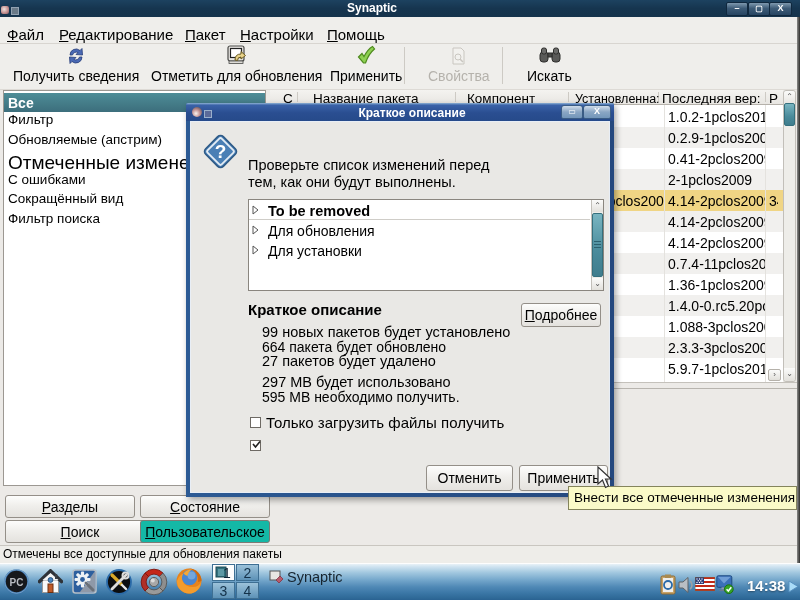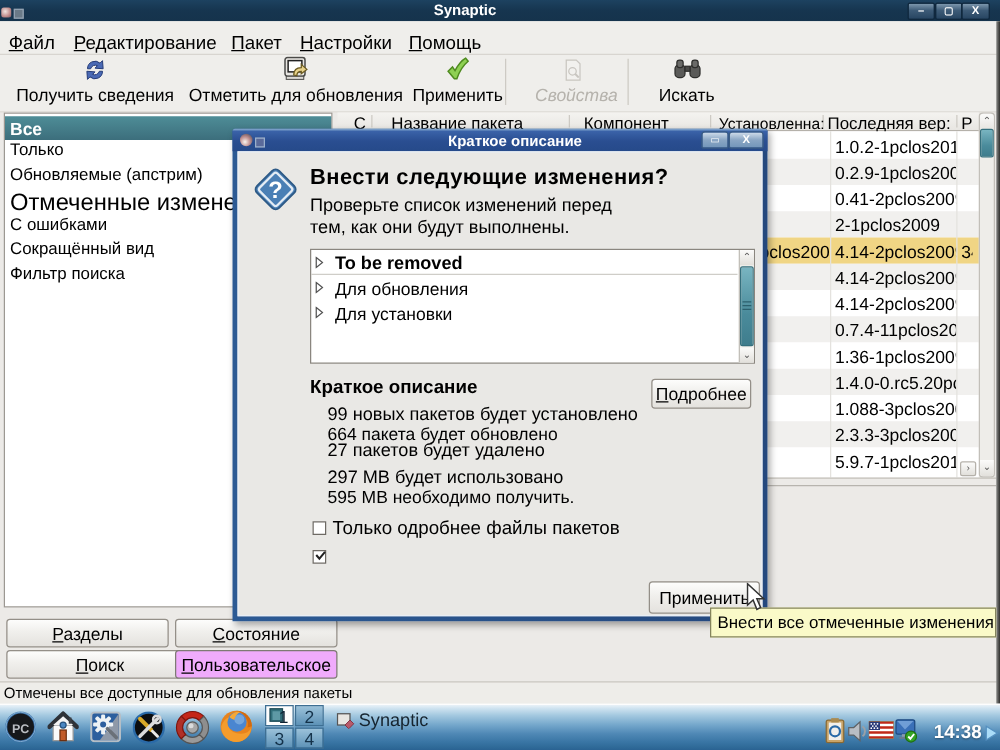--- a/index.html
+++ b/index.html
@@ -37,29 +37,29 @@
 <div class="a" id="ic-refresh" style="left:68px;top:47px;width:17px;height:17px;"></div>
 <div class="a txt" style="left:13px;top:68px;font-size:14px;">Получить сведения</div>
 
 <div class="a" id="ic-mark" style="left:227px;top:46px;width:18px;height:18px;"></div>
 <div class="a txt" style="left:151px;top:68px;font-size:14px;">Отметить для обновления</div>
 
 <div class="a" id="ic-apply" style="left:356px;top:45px;width:20px;height:20px;"></div>
 <div class="a txt" style="left:330px;top:68px;font-size:14px;">Применить</div>
 
 <div class="a" id="ic-prop" style="left:450px;top:47px;width:17px;height:17px;"></div>
-<div class="a txt" style="left:428px;top:68px;font-size:14px;color:#b5b2ac;font-style:italic;">Свойства</div>
+<div class="a txt" style="left:428px;top:68px;font-size:14px;color:#b5b2ac;">Свойства</div>
 
 <div class="a" id="ic-find" style="left:540px;top:48px;width:20px;height:15px;"></div>
 <div class="a txt" style="left:527px;top:68px;font-size:14px;">Искать</div>
 
 <div class="a" style="left:3px;top:90px;width:263px;height:396px;background:#fff;border:1px solid #9c9892;box-sizing:border-box;"></div>
 <div class="a" style="left:4px;top:93px;width:261px;height:19px;background:linear-gradient(#4e8d97,#3c6e7c);"></div>
 <div class="a txt" style="left:8px;top:95px;font-size:14px;font-weight:bold;color:#fff;">Все</div>
-<div class="a txt" style="left:8px;top:112px;font-size:13.5px;">Только</div>
+<div class="a txt" style="left:8px;top:112px;font-size:13.5px;">Фильтр</div>
 <div class="a txt" style="left:8px;top:132px;font-size:13.5px;">Обновляемые (апстрим)</div>
 <div class="a txt" style="left:8px;top:152px;font-size:19px;">Отмеченные изменения</div>
 <div class="a txt" style="left:8px;top:172px;font-size:13.5px;">С ошибками</div>
 <div class="a txt" style="left:8px;top:191px;font-size:13.5px;">Сокращённый вид</div>
 <div class="a txt" style="left:8px;top:211px;font-size:13.5px;">Фильтр поиска</div>
 
 <div class="a" style="left:270px;top:90px;width:513px;height:14px;background:linear-gradient(#f4f3f0,#e8e6e2);border-bottom:1px solid #b5b1aa;"></div>
 <div class="a vline" style="left:297px;top:92px;height:10px;"></div>
 <div class="a vline" style="left:455px;top:92px;height:10px;"></div>
 <div class="a vline" style="left:568px;top:92px;height:10px;"></div>
@@ -149,21 +149,21 @@
 
 <div class="btn a" style="left:5px;top:495px;width:128px;height:21px;">
     <span><u>Р</u>азделы</span>
   </div>
 <div class="btn a" style="left:140px;top:495px;width:128px;height:21px;">
     <span><u>С</u>остояние</span>
   </div>
 <div class="btn a" style="left:5px;top:520px;width:128px;height:21px;padding-left:10px;">
     <span><u>П</u>оиск</span>
   </div>
-<div class="btn a" style="left:140px;top:520px;width:128px;height:21px;background:#f0abfc;border-color:#7e7a74;">
+<div class="btn a" style="left:140px;top:520px;width:128px;height:21px;background:#14b8a6;border-color:#7e7a74;">
     <span><u>П</u>ользовательское</span>
   </div>
 
 <div class="a" style="left:0;top:545px;width:800px;height:18px;background:#eeede9;border-top:1px solid #c9c6c0;"></div>
 <div class="a txt" style="left:3px;top:547px;font-size:12px;">Отмечены все доступные для обновления пакеты</div>
 
 <div class="a" style="left:797px;top:17px;width:3px;height:546px;background:linear-gradient(90deg,#8a8a88,#2e2e2c);"></div>
 
 <div class="a" id="dialog" style="left:186px;top:103px;width:428px;height:394px;background:linear-gradient(90deg,#2c5a94,#24487e);border-radius:2px 2px 0 0;box-shadow:2px 3px 6px rgba(0,0,0,.35);">
 
@@ -171,21 +171,20 @@
   <div class="a txt" style="left:24px;top:3px;width:404px;text-align:center;font-size:12px;font-weight:bold;color:#fff;">Краткое описание</div>
   <div class="a" style="left:6px;top:4px;width:10px;height:10px;background:radial-gradient(circle at 40% 65%,#f8f4f0,#c09090 45%,#3a3a48);border-radius:50%;"></div>
   <div class="a" style="left:18px;top:7px;width:6px;height:6px;background:#5a6a9a;border:1px solid #9ab0cc;"></div>
   <div class="a" style="left:375px;top:2px;width:20px;height:12px;background:linear-gradient(#cfdcea,#8aa6c4 50%,#7396ba);border:1px solid #3a5c84;border-radius:3px 3px 2px 2px;color:#fff;font-size:8px;text-align:center;line-height:11px;">▭</div>
   <div class="a" style="left:397px;top:2px;width:26px;height:12px;background:linear-gradient(#cfdcea,#8aa6c4 50%,#7396ba);border:1px solid #3a5c84;border-radius:3px 3px 2px 2px;color:#fff;font-size:9px;font-weight:bold;text-align:center;line-height:11px;">X</div>
 
   <div class="a" style="left:4px;top:18px;width:418px;height:370px;background:#e9e8e5;border:1px solid #e8eef6;"></div>
 
   <div class="a" id="qicon" style="left:18px;top:32px;width:34px;height:34px;"></div>
 
-  <div class="a txt" style="left:62px;top:28px;font-size:17.5px;font-weight:bold;letter-spacing:0.35px;">Внести следующие изменения?</div>
   <div class="a" style="left:62px;top:54px;font-size:14.5px;line-height:17px;">Проверьте список изменений перед<br>тем, как они будут выполнены.</div>
 
   <div class="a" style="left:62px;top:96px;width:356px;height:92px;background:#fff;border:1px solid #8a867f;box-sizing:border-box;"></div>
   <div class="a" style="left:63px;top:116px;width:341px;height:1px;background:#cfcdc8;"></div>
   <svg class="a" style="left:66px;top:102px;" width="7" height="10">
       <path d="M1,1 L6,5 L1,9 Z" fill="#fff" stroke="#555" stroke-width="1"></path>
     </svg>
   <div class="a txt" style="left:82px;top:100px;font-size:14.5px;font-weight:bold;">To be removed</div>
   <svg class="a" style="left:66px;top:122px;" width="7" height="10">
       <path d="M1,1 L6,5 L1,9 Z" fill="#fff" stroke="#555" stroke-width="1"></path>
@@ -208,26 +207,29 @@
   <div class="btn a" style="left:335px;top:200px;width:78px;height:22px;">
       <span><u>П</u>одробнее</span>
     </div>
   <div class="a txt" style="left:76px;top:221px;font-size:14.5px;">99 новых пакетов будет установлено</div>
   <div class="a txt" style="left:76px;top:236px;font-size:14px;">664 пакета будет обновлено</div>
   <div class="a txt" style="left:76px;top:250px;font-size:14.5px;">27 пакетов будет удалено</div>
   <div class="a txt" style="left:76px;top:271px;font-size:14.5px;">297 MB будет использовано</div>
   <div class="a txt" style="left:76px;top:286px;font-size:14px;">595 MB необходимо получить.</div>
 
   <div class="a" style="left:64px;top:314px;width:9px;height:9px;background:#fff;border:1px solid #6e6a64;"></div>
-  <div class="a txt" style="left:80px;top:311px;font-size:15px;">Только одробнее файлы пакетов</div>
+  <div class="a txt" style="left:80px;top:311px;font-size:15px;">Только загрузить файлы получить</div>
   <div class="a" style="left:64px;top:337px;width:9px;height:9px;background:#fff;border:1px solid #6e6a64;"></div>
   <svg class="a" style="left:65px;top:336px;" width="11" height="11">
       <path d="M2,5 L4.5,8 L9,2.5" fill="none" stroke="#222" stroke-width="1.6"></path>
     </svg>
 
+  <div class="btn a" style="left:240px;top:362px;width:85px;height:24px;">
+      <span>Отменить</span>
+    </div>
   <div class="btn a" style="left:333px;top:362px;width:87px;height:24px;">
       <span>Применить</span>
     </div>
 </div>
 
 <div class="a" style="left:568px;top:486px;width:229px;height:24px;background:#fafac8;border:1px solid #84845c;box-sizing:border-box;"></div>
 <div class="a txt" style="left:574px;top:490px;font-size:13.5px;">Внести все отмеченные изменения</div>
 
 <div class="a" id="taskbar" style="left:0;top:563px;width:800px;height:37px;background:linear-gradient(#f2f7fa,#cfe3f0 10%,#a4c9e0 25%,#76a8cc 45%,#4f88b5 65%,#3a76a5 82%,#2e6997 95%,#2a6292);"></div>
 <div class="a" style="left:0;top:563px;width:800px;height:1px;background:#fdfdfd;"></div>

